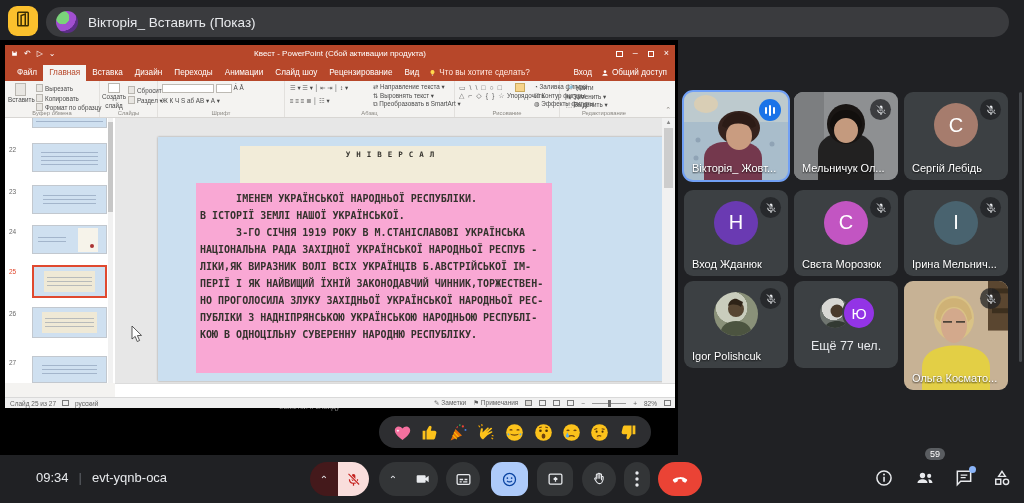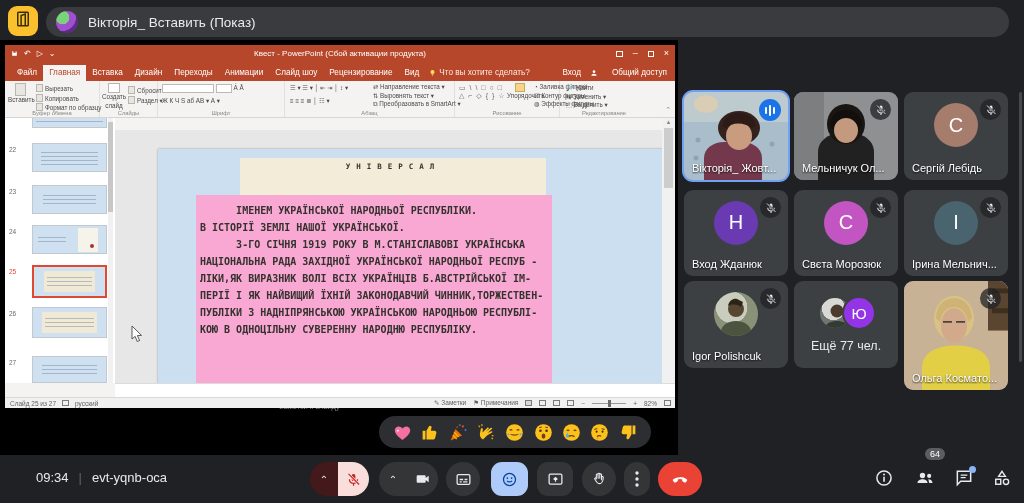--- a/index.html
+++ b/index.html
@@ -43,21 +43,21 @@
   .fontbox{display:inline-block;border:1px solid #bdbab4;background:#fff;height:9px;vertical-align:middle;}
   .shapes{font-size:7px;color:#6a6a6a;letter-spacing:1px;line-height:7.5px;}
 
   #ppt-left{left:0;top:73px;width:110px;height:265px;background:#fff;overflow:hidden;}
   .thumbnum{position:absolute;left:4px;font-size:6.5px;color:#6a6a6a;}
   .thumb{position:absolute;left:27px;width:75px;background:#cfe0f0;border:1px solid #c2c8cf;}
   .thumb.sel{border:2px solid #e0492f;}
   .tlines{position:absolute;inset:3px;background:repeating-linear-gradient(rgba(0,0,0,0) 0 3px,rgba(80,100,135,.35) 3px 4px);}
   #thumb-scroll{left:103px;top:73px;width:5px;height:265px;background:#f1f1f1;}
   #thumb-scroll div{width:5px;height:90px;background:#c7c7c7;margin-top:4px;}
-  #ppt-canvas{left:110px;top:85px;width:547px;height:265px;background:#e7e7e7;}
+  #ppt-canvas{left:110px;top:73px;width:547px;height:265px;background:#e7e7e7;}
   #slide{position:absolute;left:43px;top:19px;width:506px;height:244px;background:#cbdff0;box-shadow:0 0 2px rgba(0,0,0,.35);}
   #paper-top{position:absolute;left:82px;top:9px;width:306px;height:37px;background:#f2ecd9;}
   #paper-body{position:absolute;left:38px;top:46px;width:356px;height:190px;background:#f9a8d4;}
   .typed{font-family:"DejaVu Sans Mono","Liberation Mono",monospace;font-weight:700;color:#34322d;}
   #paper-top .h1{font-size:7.5px;letter-spacing:6px;text-align:center;margin-top:4px;}
   #paper-top .h2{font-size:7px;letter-spacing:3px;text-align:center;margin-top:3px;}
   #paper-body .bl{font-size:10px;line-height:17px;white-space:pre;padding-left:4px;}
   #slide-scroll{left:657px;top:73px;width:13px;height:265px;background:#f1f1f1;font-size:7px;color:#888;text-align:center;}
   #slide-scroll .sthumb{width:9px;height:60px;background:#cdcdcd;margin:2px auto;}
   #ppt-notes{left:110px;top:338px;width:560px;height:14px;background:#fff;border-top:1px solid #dcdcdc;
@@ -158,21 +158,21 @@
         <span class="tab">Вид</span>
         <span class="tellme">
           <svg width="7" height="8" viewBox="0 0 24 24">
               <path fill="#ffd84d" d="M12 2a7 7 0 0 0-4 12.7c.6.5 1 1.6 1 2.3h6c0-.7.4-1.8 1-2.3A7 7 0 0 0 12 2z"></path>
               <rect x="10" y="18" width="4" height="3" fill="#ddd"></rect>
             </svg>
           <span>Что вы хотите сделать?</span>
         </span>
         <span class="rightacct">
           <span>Вход</span>
-          <span style="display:flex;align-items:center;gap:14px;">
+          <span style="display:flex;align-items:center;gap:3px;">
             <svg width="8" height="8" viewBox="0 0 24 24">
                 <circle cx="12" cy="8" r="4" fill="#fff"></circle>
                 <path d="M4 20c0-4 4-6 8-6s8 2 8 6z" fill="#fff"></path>
               </svg>
             <span>Общий доступ</span>
           </span>
         </span>
       </div>
 
       <div id="ribbon" class="abs">
@@ -284,20 +284,21 @@
           <div id="paper-top">
             <div class="typed h1">УНІВЕРСАЛ</div>
           </div>
           <div id="paper-body" style="padding-top:7px;">
             <div class="typed bl">      ІМЕНЕМ УКРАЇНСЬКОЇ НАРОДНЬОЇ РЕСПУБЛІКИ.</div>
             <div class="typed bl">В ІСТОРІЇ ЗЕМЛІ НАШОЇ УКРАЇНСЬКОЇ.</div>
             <div class="typed bl">      З-ГО СІЧНЯ 1919 РОКУ В М.СТАНІСЛАВОВІ УКРАЇНСЬКА</div>
             <div class="typed bl">НАЦІОНАЛЬНА РАДА ЗАХІДНОЇ УКРАЇНСЬКОЇ НАРОДНЬОЇ РЕСПУБ -</div>
             <div class="typed bl">ЛІКИ,ЯК ВИРАЗНИК ВОЛІ ВСІХ УКРАЇНЦІВ Б.АВСТРІЙСЬКОЇ ІМ-</div>
             <div class="typed bl">ПЕРІЇ І ЯК НАЙВИЩИЙ ЇХНІЙ ЗАКОНОДАВЧИЙ ЧИННИК,ТОРЖЕСТВЕН-</div>
+            <div class="typed bl">НО ПРОГОЛОСИЛА ЗЛУКУ ЗАХІДНЬОЇ УКРАЇНСЬКОЇ НАРОДНЬОЇ РЕС-</div>
             <div class="typed bl">ПУБЛІКИ З НАДНІПРЯНСЬКОЮ УКРАЇНСЬКОЮ НАРОДНЬОЮ РЕСПУБЛІ-</div>
             <div class="typed bl">КОЮ В ОДНОЦІЛЬНУ СУВЕРЕННУ НАРОДНЮ РЕСПУБЛІКУ.</div>
           </div>
         </div>
       </div>
       <div id="slide-scroll" class="abs">▴<div class="sthumb"></div></div>
 
       <div id="ppt-notes" class="abs">
         <span>Заметки к слайду</span>
       </div>
@@ -605,21 +606,21 @@
           <circle cx="2" cy="14" r="1.7" fill="#e8eaed"></circle>
         </svg>
     </div>
 
     <div class="ctl round" style="left:658px;width:44px;background:#ea4335;">
       <svg width="18" height="18" viewBox="0 0 24 24">
           <path fill="#fff" d="M12 9.5c-3.4 0-6.5 1-9 2.9a1.4 1.4 0 0 0-.3 2l1.5 2c.4.5 1.1.7 1.7.4l2.5-1.4c.5-.3.8-.9.7-1.4l-.2-1.5a11.8 11.8 0 0 1 6.2 0l-.2 1.5c-.1.5.2 1.1.7 1.4l2.5 1.4c.6.3 1.3.1 1.7-.4l1.5-2a1.4 1.4 0 0 0-.3-2 14.8 14.8 0 0 0-9-2.9z"></path>
         </svg>
     </div>
 
-    <span id="badge-86">64</span>
+    <span id="badge-86">59</span>
 
     <span class="bricon" style="left:874px;">
       <svg width="20" height="20" viewBox="0 0 24 24">
           <circle cx="12" cy="12" r="8.5" fill="none" stroke="#e8eaed" stroke-width="1.8"></circle>
           <rect x="11.1" y="10.5" width="1.9" height="6" fill="#e8eaed"></rect>
           <circle cx="12" cy="7.8" r="1.2" fill="#e8eaed"></circle>
         </svg>
     </span>
     <span class="bricon" style="left:914px;">
       <svg width="22" height="20" viewBox="0 0 24 24">

